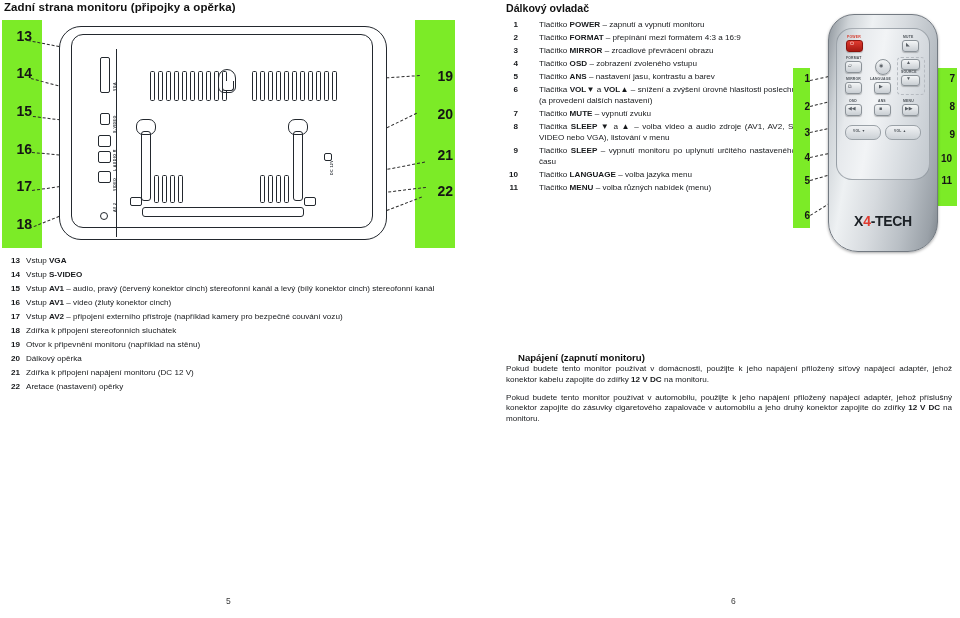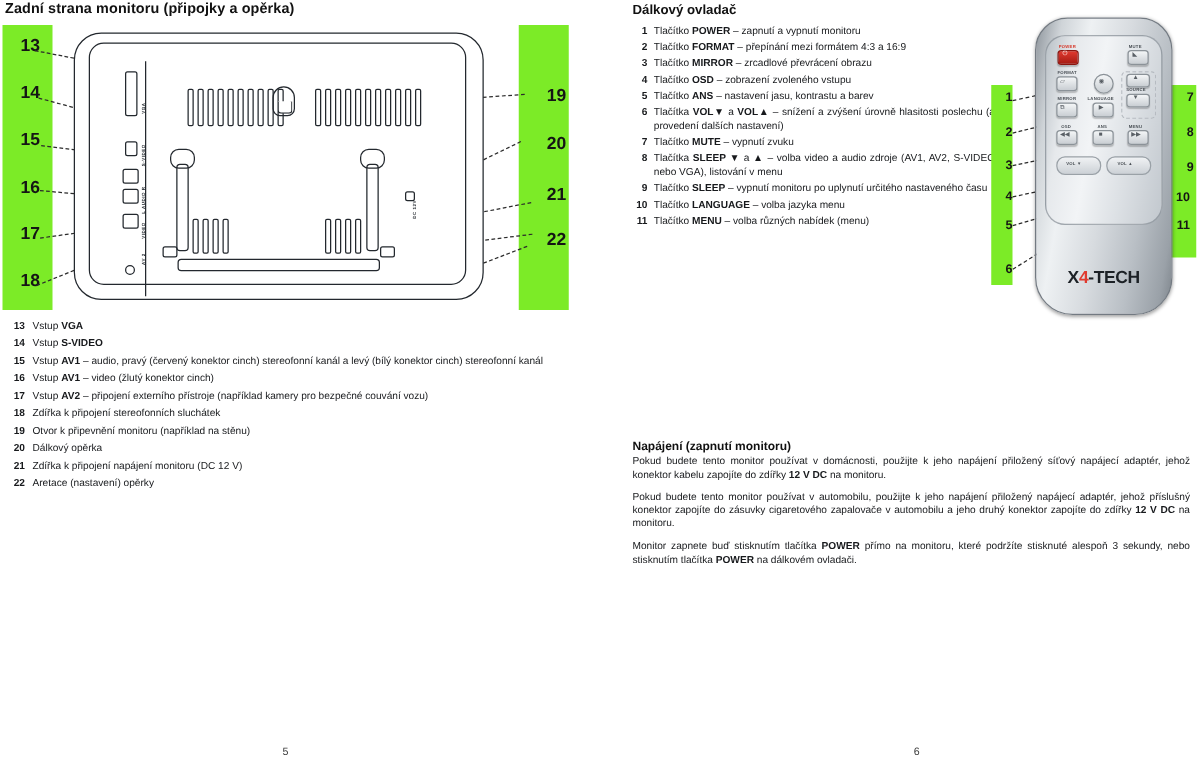--- a/index.html
+++ b/index.html
@@ -13,21 +13,21 @@
   
   .h-left{
     position:absolute;left:4px;top:1px;font-size:11.5px;font-weight:bold;
     letter-spacing:.1px;color:#111;
   }
   .h-right{
     position:absolute;left:506px;top:2px;font-size:10.6px;font-weight:bold;
     color:#111;
   }
   .h-power{
-    position:absolute;left:506px;top:352px;font-size:9.6px;font-weight:bold;color:#111;
+    position:absolute;left:518px;top:352px;font-size:9.6px;font-weight:bold;color:#111;
   }
 
   
   .greenbar{position:absolute;background:#7ceb27;}
   .gnum{
     position:absolute;font-size:14px;font-weight:bold;color:#151515;
     text-align:right;width:26px;
   }
   .gnum.sm{font-size:10px;width:16px;}
 
@@ -114,21 +114,21 @@
   }
   .logo .x{color:#1c2126;}
   .logo .four{color:#e03a2f;}
 
   
   .rlist{position:absolute;left:506px;top:20px;width:290px;}
   .ritem{
     display:flex;margin-bottom:2.5px;font-size:8.1px;line-height:10.6px;color:#17191c;
   }
   .ritem .n{width:12px;text-align:right;flex:none;font-weight:bold;margin-right:5px;}
-  .ritem .t{flex:1;text-align:justify;}
+  .ritem .t{flex:1;text-align:justify;margin-left:16px;}
   .ritem .t b{font-weight:bold;}
 
   .llist{position:absolute;left:6px;top:256px;width:468px;}
   .litem{
     display:flex;margin-bottom:3.2px;font-size:8.1px;line-height:10.8px;color:#17191c;
   }
   .litem .n{width:14px;text-align:right;flex:none;font-weight:bold;margin-right:6px;}
   .litem .t{flex:1;text-align:justify;}
 
   
@@ -419,19 +419,18 @@
       </div>
     <div class="litem">
         <span class="n">22</span>
         <span class="t">Aretace (nastavení) opěrky</span>
       </div>
   </div>
 
   <div class="pwrap">
     <div class="para">Pokud budete tento monitor používat v domácnosti, použijte k jeho napájení přiložený síťový napájecí adaptér, jehož konektor kabelu zapojíte do zdířky <b>12 V DC</b> na monitoru.</div>
     <div class="para">Pokud budete tento monitor používat v automobilu, použijte k jeho napájení přiložený napájecí adaptér, jehož příslušný konektor zapojíte do zásuvky cigaretového zapalovače v automobilu a jeho druhý konektor zapojíte do zdířky <b>12 V DC</b> na monitoru.</div>
-    <div class="para">Monitor zapnete buď stisknutím tlačítka <b>POWER</b> přímo na monitoru, které podržíte stisknuté alespoň 3 sekundy, nebo stisknutím tlačítka <b>POWER</b> na dálkovém ovladači.</div>
   </div>
 
   <div class="pgnum" style="left:226px;top:596px;">5</div>
   <div class="pgnum" style="left:731px;top:596px;">6</div>
 
 </div>
 
 </body></html>

